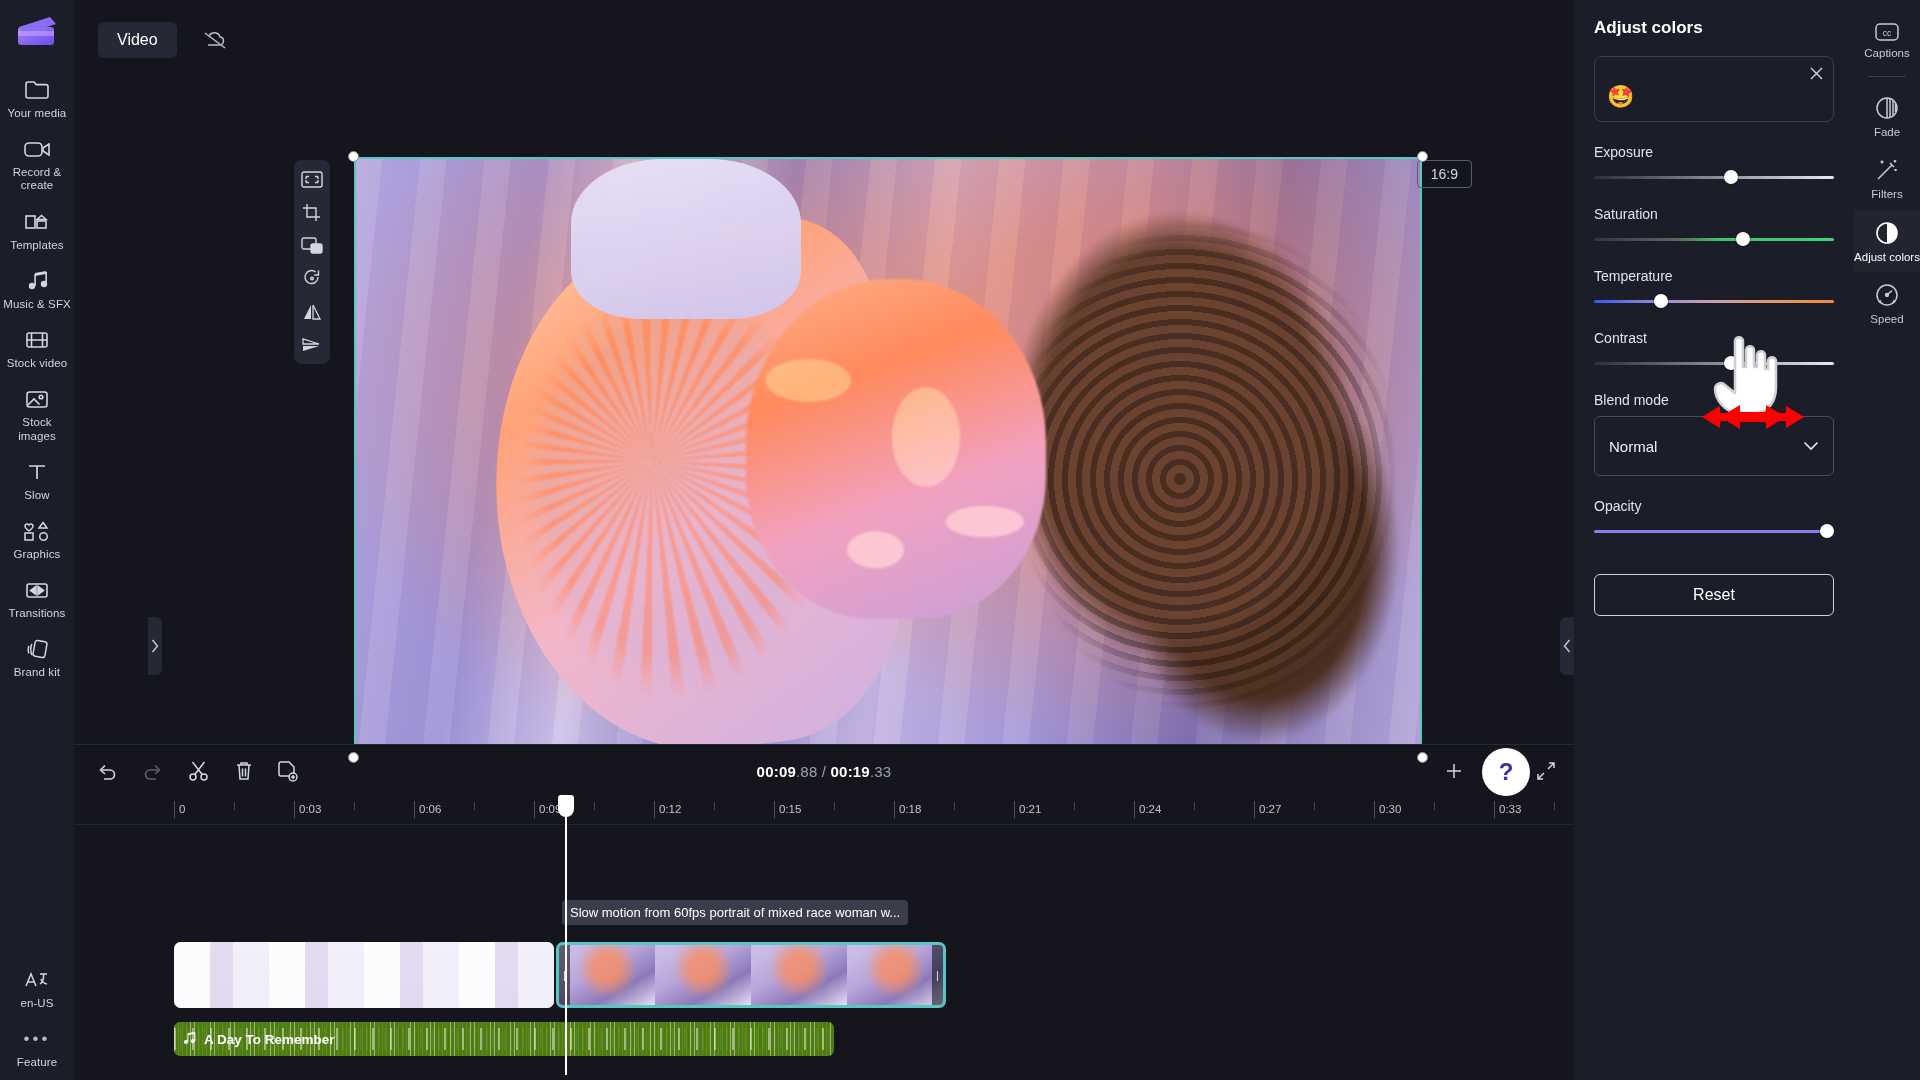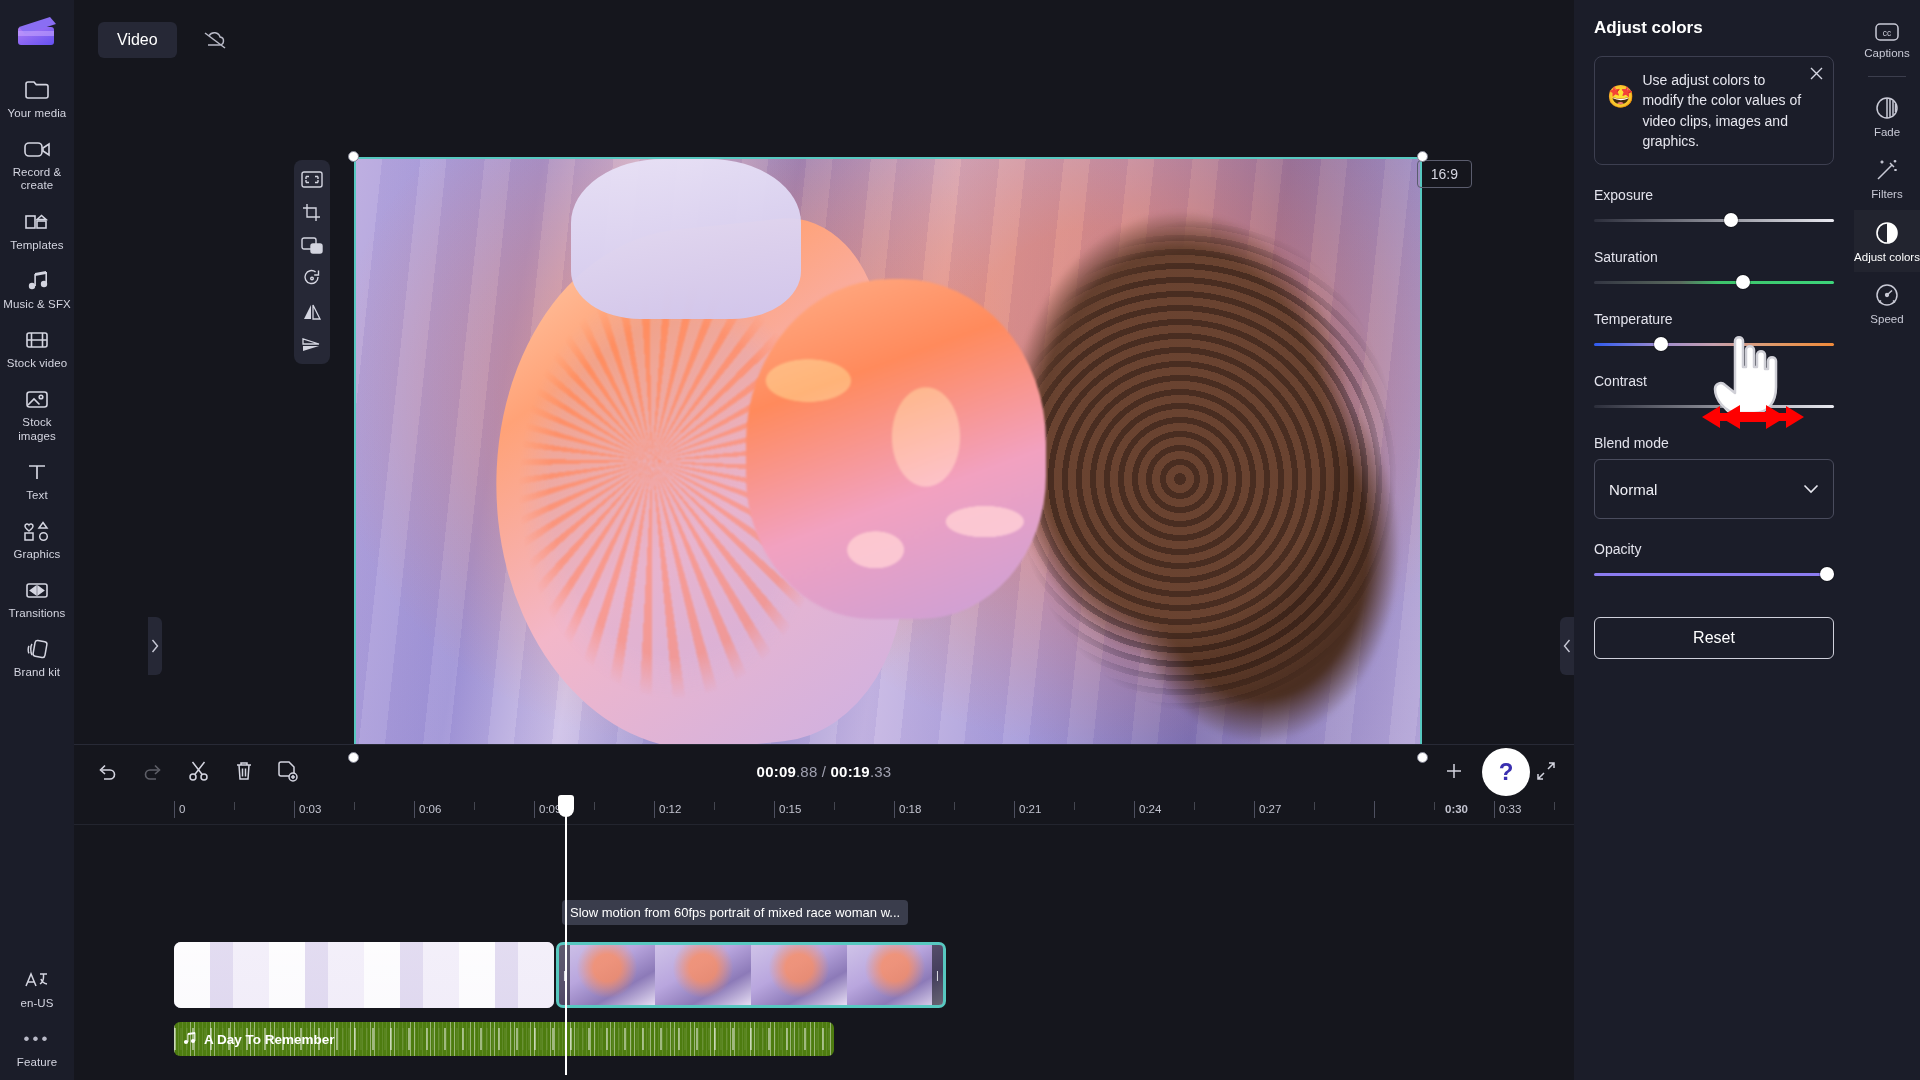--- a/index.html
+++ b/index.html
@@ -342,21 +342,21 @@
       </span>
       <span class="lbl">Stock images</span>
     </div>
 
     <div class="rail-item">
       <span class="ico">
         <svg width="22" height="20" viewBox="0 0 22 20" fill="none" stroke="#d4d5e0" stroke-width="1.7">
           <path d="M3 4h16M11 4v13"></path>
         </svg>
       </span>
-      <span class="lbl">Text</span>
+      <span class="lbl">Slow</span>
     </div>
 
     <div class="rail-item">
       <span class="ico">
         <svg width="30" height="22" viewBox="0 0 30 22" fill="none" stroke="#d4d5e0" stroke-width="1.5">
           <path d="M3 6c0-2 3-3 4-1 1-2 4-1 4 1 0 2-4 5-4 5S3 8 3 6z"></path>
           <path d="M21 2.5l4 5.5h-8z"></path>
             <rect x="3" y="13" width="8" height="7"></rect>
             <circle cx="21.5" cy="16.5" r="3.8"></circle>
         </svg>
@@ -614,21 +614,21 @@
           <div class="tick" style="left: 940px;"></div>
           <div class="tick-lbl" style="left: 945px;">0:21</div>
           <div class="tick minor" style="left: 1000px;"></div>
           <div class="tick" style="left: 1060px;"></div>
           <div class="tick-lbl" style="left: 1065px;">0:24</div>
           <div class="tick minor" style="left: 1120px;"></div>
           <div class="tick" style="left: 1180px;"></div>
           <div class="tick-lbl" style="left: 1185px;">0:27</div>
           <div class="tick minor" style="left: 1240px;"></div>
           <div class="tick" style="left: 1300px;"></div>
-          <div class="tick-lbl" style="left: 1371px; font-weight: bold;">0:30</div>
+          <div class="tick-lbl" style="left: 1305px;">0:30</div>
           <div class="tick minor" style="left: 1360px;"></div>
           <div class="tick" style="left: 1420px;"></div>
           <div class="tick-lbl" style="left: 1425px;">0:33</div>
           <div class="tick minor" style="left: 1480px;"></div>
         </div>
 
       <div class="tracks">
         <div class="clip-tip">Slow motion from 60fps portrait of mixed race woman w...</div>
 
         <div class="vclip c1">
@@ -671,21 +671,20 @@
         </div>
       </div>
     </div>
   </div>
 
   <div class="right-panel">
     <div class="rp-title">Adjust colors</div>
 
     <div class="tip-card">
       <span class="tip-emoji">🤩</span>
-      <span class="tip-text">Use adjust colors to modify the color values of video clips, images and graphics.</span>
       <span class="tip-close">
         <svg width="15" height="15" viewBox="0 0 15 15" stroke="#d6d7e2" stroke-width="1.4">
             <path d="M2 2l11 11M13 2L2 13"></path>
           </svg>
       </span>
     </div>
 
     <div class="field-lbl">Exposure</div>
     <div class="slider">
       <div class="track tr-gray"></div>

